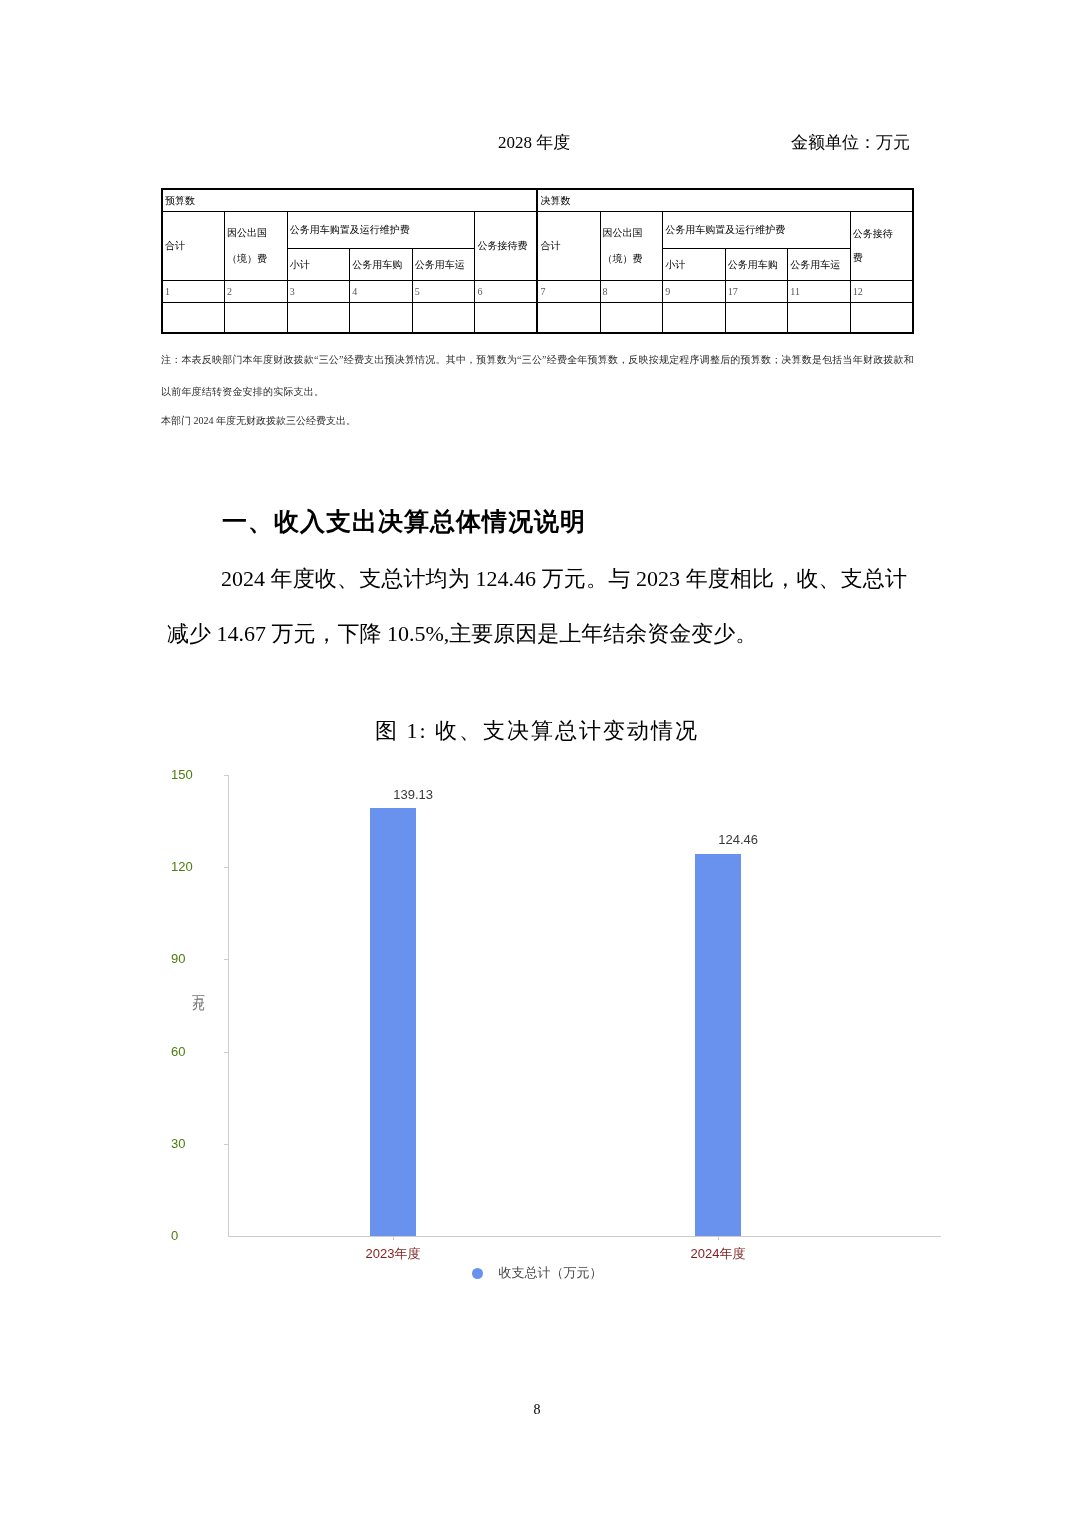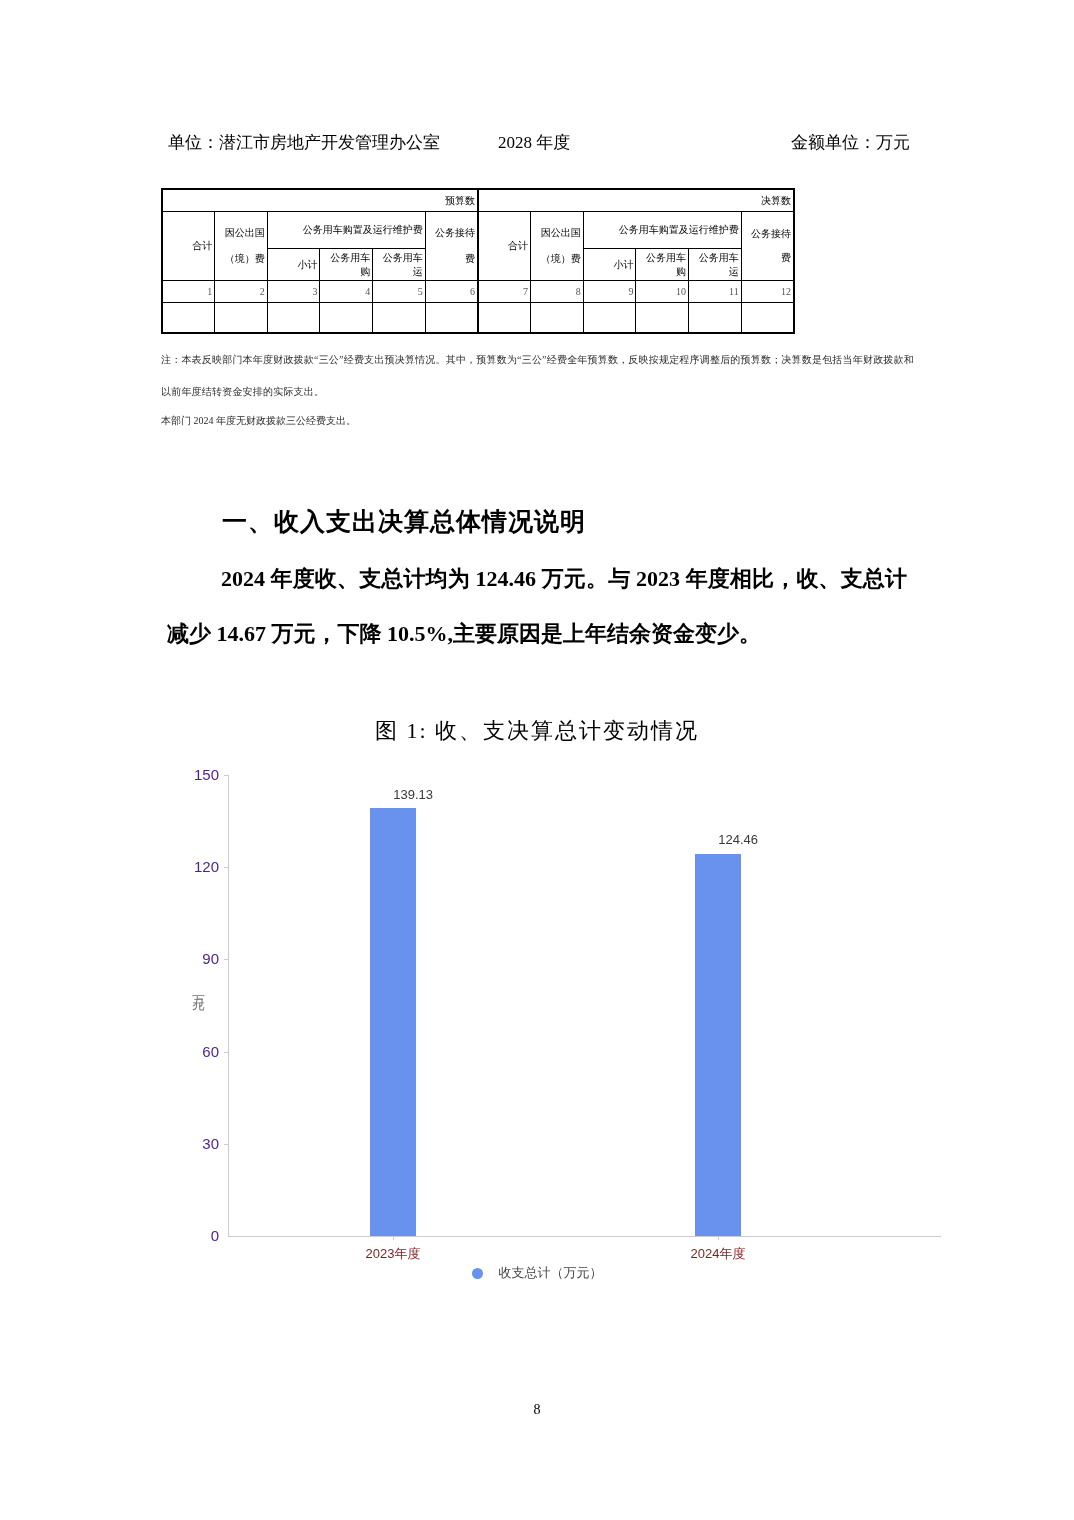--- a/index.html
+++ b/index.html
@@ -10,22 +10,22 @@
   }
 
   
   .doc-header { position:absolute; top:126px; left:160px; width:754px; height:66px; font-size:17px; }
   .unit-label   { position:absolute; left:8px;  top:0; width:272px; line-height:33px; }
   .year-label   { position:absolute; left:338px; top:0; line-height:33px; }
   .amount-label { position:absolute; right:4px; top:0; line-height:33px; }
 
   
   .budget-table {
-    position:absolute; top:188px; left:161px; width:634px;
-    border-collapse:collapse; table-layout:fixed; text-align:right;
+    position:absolute; top:188px; left:161px; width:753px;
+    border-collapse:collapse; table-layout:fixed; text-align:left;
     font-size:10px; border:2px solid #000;
   }
   .budget-table td { border:1px solid #000; padding:0 2px; vertical-align:middle; overflow:hidden; }
   .budget-table td.mid-split { border-left-width:2px; }
   tr.r-group td { height:21px; }
   tr.r-head  td { height:36px; line-height:26px; }
   tr.r-sub   td { height:31px; }
   tr.r-num   td { height:21px; color:#555; }
   tr.r-data  td { height:29px; }
   .wrap-narrow { display:inline-block; width:4.2em; line-height:24px; }
@@ -43,34 +43,34 @@
   
   .h-part3 {
     position:absolute; top:447px; left:222px;
     font-family:"Liberation Sans", sans-serif; font-weight:700; font-size:27px; letter-spacing:1px;
   }
   .h-sub { font-family:"Liberation Sans", sans-serif; font-weight:700; font-size:25px; letter-spacing:1px; position:absolute; left:222px; }
   .h-sub1 { top:505px; }
   .h-sub2 { top:1311px; }
   .summary-para {
     position:absolute; top:551px; left:167px; width:740px;
-    font-size:22px; line-height:55px; text-align:justify; text-indent:2.45em;font-weight:bold;
+    font-size:22px; line-height:55px; text-align:justify; text-indent:2.45em;
   }
 
   
   .chart-title {
     position:absolute; top:716px; left:160px; width:754px; text-align:center;
     font-size:22px; letter-spacing:2px;
   }
   .chart { position:absolute; top:770px; left:160px; width:800px; height:535px; font-family:"Liberation Sans", sans-serif; }
   .chart-plot {
     position:absolute; left:68px; top:5px; width:712px; height:461px;
     border-left:1px solid #ccc; border-bottom:1px solid #ccc;
   }
-  .ytick-label { position:absolute; left:-58px; width:48px; text-align:right; font-size:15px; color:#4c1d95; line-height:18px; }
+  .ytick-label { position:absolute; left:-58px; width:48px; font-size:13px; color:#4d7c0f; line-height:18px; }
   .ytick-mark  { position:absolute; left:-5px; width:5px; height:1px; background:#ccc; }
   .chart-bar   { position:absolute; bottom:0; width:46px; }
   .bar-value   { position:absolute; width:80px; text-align:right; font-size:13px; color:#3a3a3a; line-height:18px; }
   .xtick-mark  { position:absolute; top:100%; width:1px; height:4px; background:#ccc; }
   .xtick-label { position:absolute; top:100%; margin-top:9px; width:120px; text-align:center; font-size:13px; color:#7f1d1d; }
   .y-axis-title {
     position:absolute; left:29px; top:215px; writing-mode:vertical-rl;
     font-size:13px; color:#757575; letter-spacing:3px;
   }
   .chart-legend {
@@ -82,21 +82,20 @@
 
   
   .page-number { position:absolute; top:1402px; left:0; width:100%; text-align:center; font-size:14px; }
 </style>
 </head>
 <body>
 
 <div class="page">
 
   <div class="doc-header">
-    <div class="unit-label">单位：潜江市房地产开发管理办公室</div>
     <div class="year-label">2028 年度</div>
     <div class="amount-label">金额单位：万元</div>
   </div>
 
   <table class="budget-table">
     <tbody>
       <tr class="r-group">
         <td colspan="6">预算数</td>
         <td colspan="6" class="mid-split">决算数</td>
       </tr>
@@ -121,21 +120,21 @@
       <tr class="r-num">
         <td>1</td>
         <td>2</td>
         <td>3</td>
         <td>4</td>
         <td>5</td>
         <td>6</td>
         <td class="mid-split">7</td>
         <td>8</td>
         <td>9</td>
-        <td>10</td>
+        <td>17</td>
         <td>11</td>
         <td>12</td>
       </tr>
       <tr class="r-data">
         <td></td>
         <td></td>
         <td></td>
         <td></td>
         <td></td>
         <td></td>

